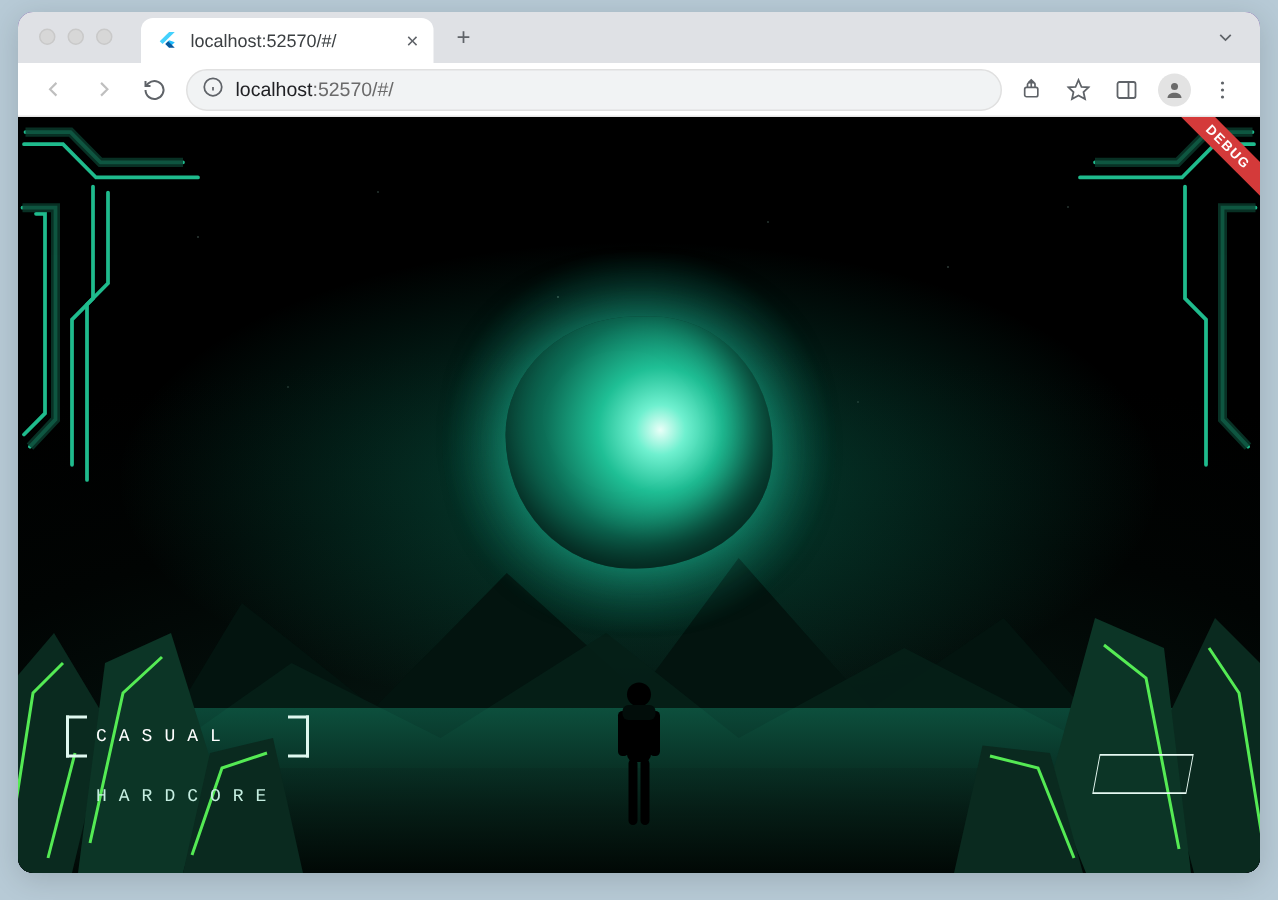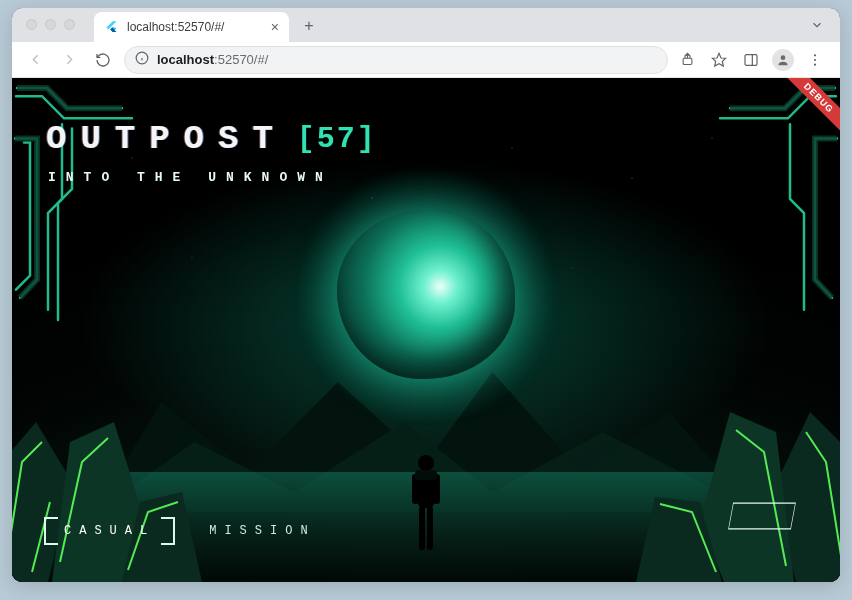--- a/index.html
+++ b/index.html
@@ -92,21 +92,21 @@
     border: 1px solid #e0e0e0;
     border-radius: 14px;
     background: #f1f3f4;
     display: flex;
     align-items: center;
     padding: 0 10px;
     gap: 8px;
     font-size: 13px;
     color: #6b6b6b;
   }
-  .omnibox .host { color: #202124; font-weight: bold; }
+  .omnibox .host { color: #202124; }
   .toolbar-right { display: flex; align-items: center; gap: 10px; padding-right: 4px; }
   .tbicon { width: 22px; height: 22px; display: flex; align-items: center; justify-content: center; color: #5f6368; }
   .avatar {
     width: 22px; height: 22px; border-radius: 50%;
     background: #e3e3e3;
     display:flex;align-items:center;justify-content:center;
   }
   
   .viewport {
     flex: 1;
@@ -200,21 +200,21 @@
   .hud-subtitle {
     position: absolute; left: 36px; top: 92px;
     color: #e6f9f2;
     font-family: 'Courier New', monospace;
     letter-spacing: 10px;
     font-size: 13px;
     font-weight: 600;
   }
   .diff-menu {
     position: absolute; left: 34px; bottom: 40px;
-    display: flex; flex-direction: row; gap: 18px;
+    display: flex; flex-direction: column; gap: 18px;
     font-family: 'Courier New', monospace;
     letter-spacing: 8px;
     font-size: 12px;
     color: #c6eee1;
   }
   .diff-item { position: relative; padding: 4px 18px; }
   .diff-item.selected {
     color: #ffffff;
   }
   .diff-item.selected::before,
@@ -427,32 +427,27 @@
             <rect x="13" y="20" width="16" height="38" rx="5"></rect>
             <rect x="7" y="24" width="7" height="30" rx="3"></rect>
             <rect x="28" y="24" width="7" height="30" rx="3"></rect>
             <rect x="14" y="56" width="6" height="44" rx="3"></rect>
             <rect x="22" y="56" width="6" height="44" rx="3"></rect>
             <rect x="10" y="20" width="22" height="10" rx="4" fill="#020d0a"></rect>
           </g>
         </svg>
       </div>
 
-      <div class="hud-title">
-        <span>OUTPOST</span>
-        <span class="bracket">[57]</span>
-      </div>
-      <div class="hud-subtitle">INTO THE UNKNOWN</div>
 
       <div class="diff-menu">
         <div class="diff-item selected">
           <span>CASUAL</span>
         </div>
         <div class="diff-item">
-          <span>MISSION</span>
+          <span>HARDCORE</span>
         </div>
       </div>
 
       <button class="start-btn">
         <svg viewBox="0 0 230 46" preserveAspectRatio="none">
           <polygon points="18,2 228,2 212,44 2,44" fill="none" stroke="#e6f9f2" stroke-width="2"></polygon>
         </svg>
       </button>
 
       <div class="debug-ribbon">DEBUG</div>

